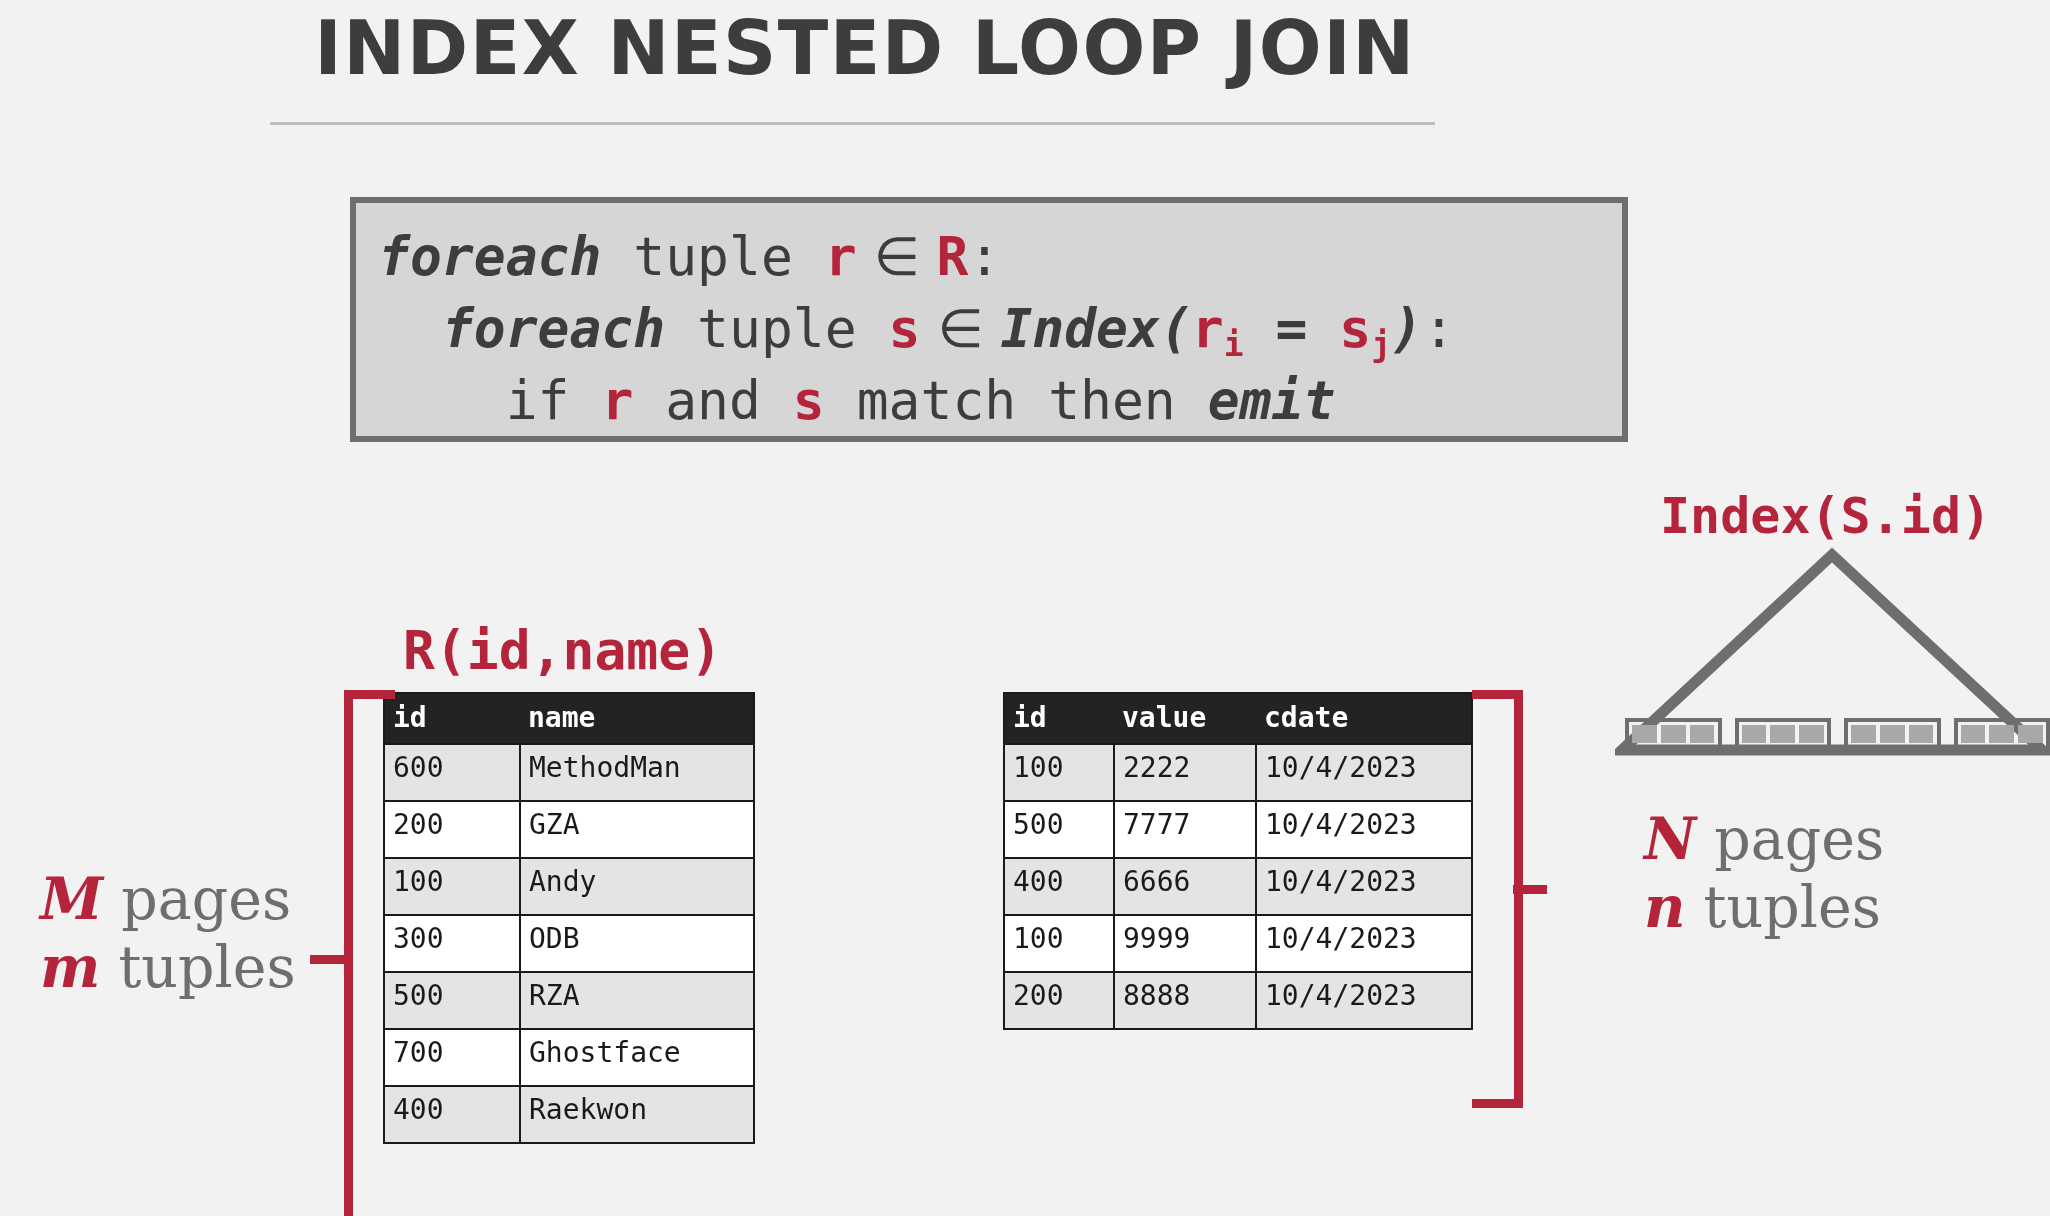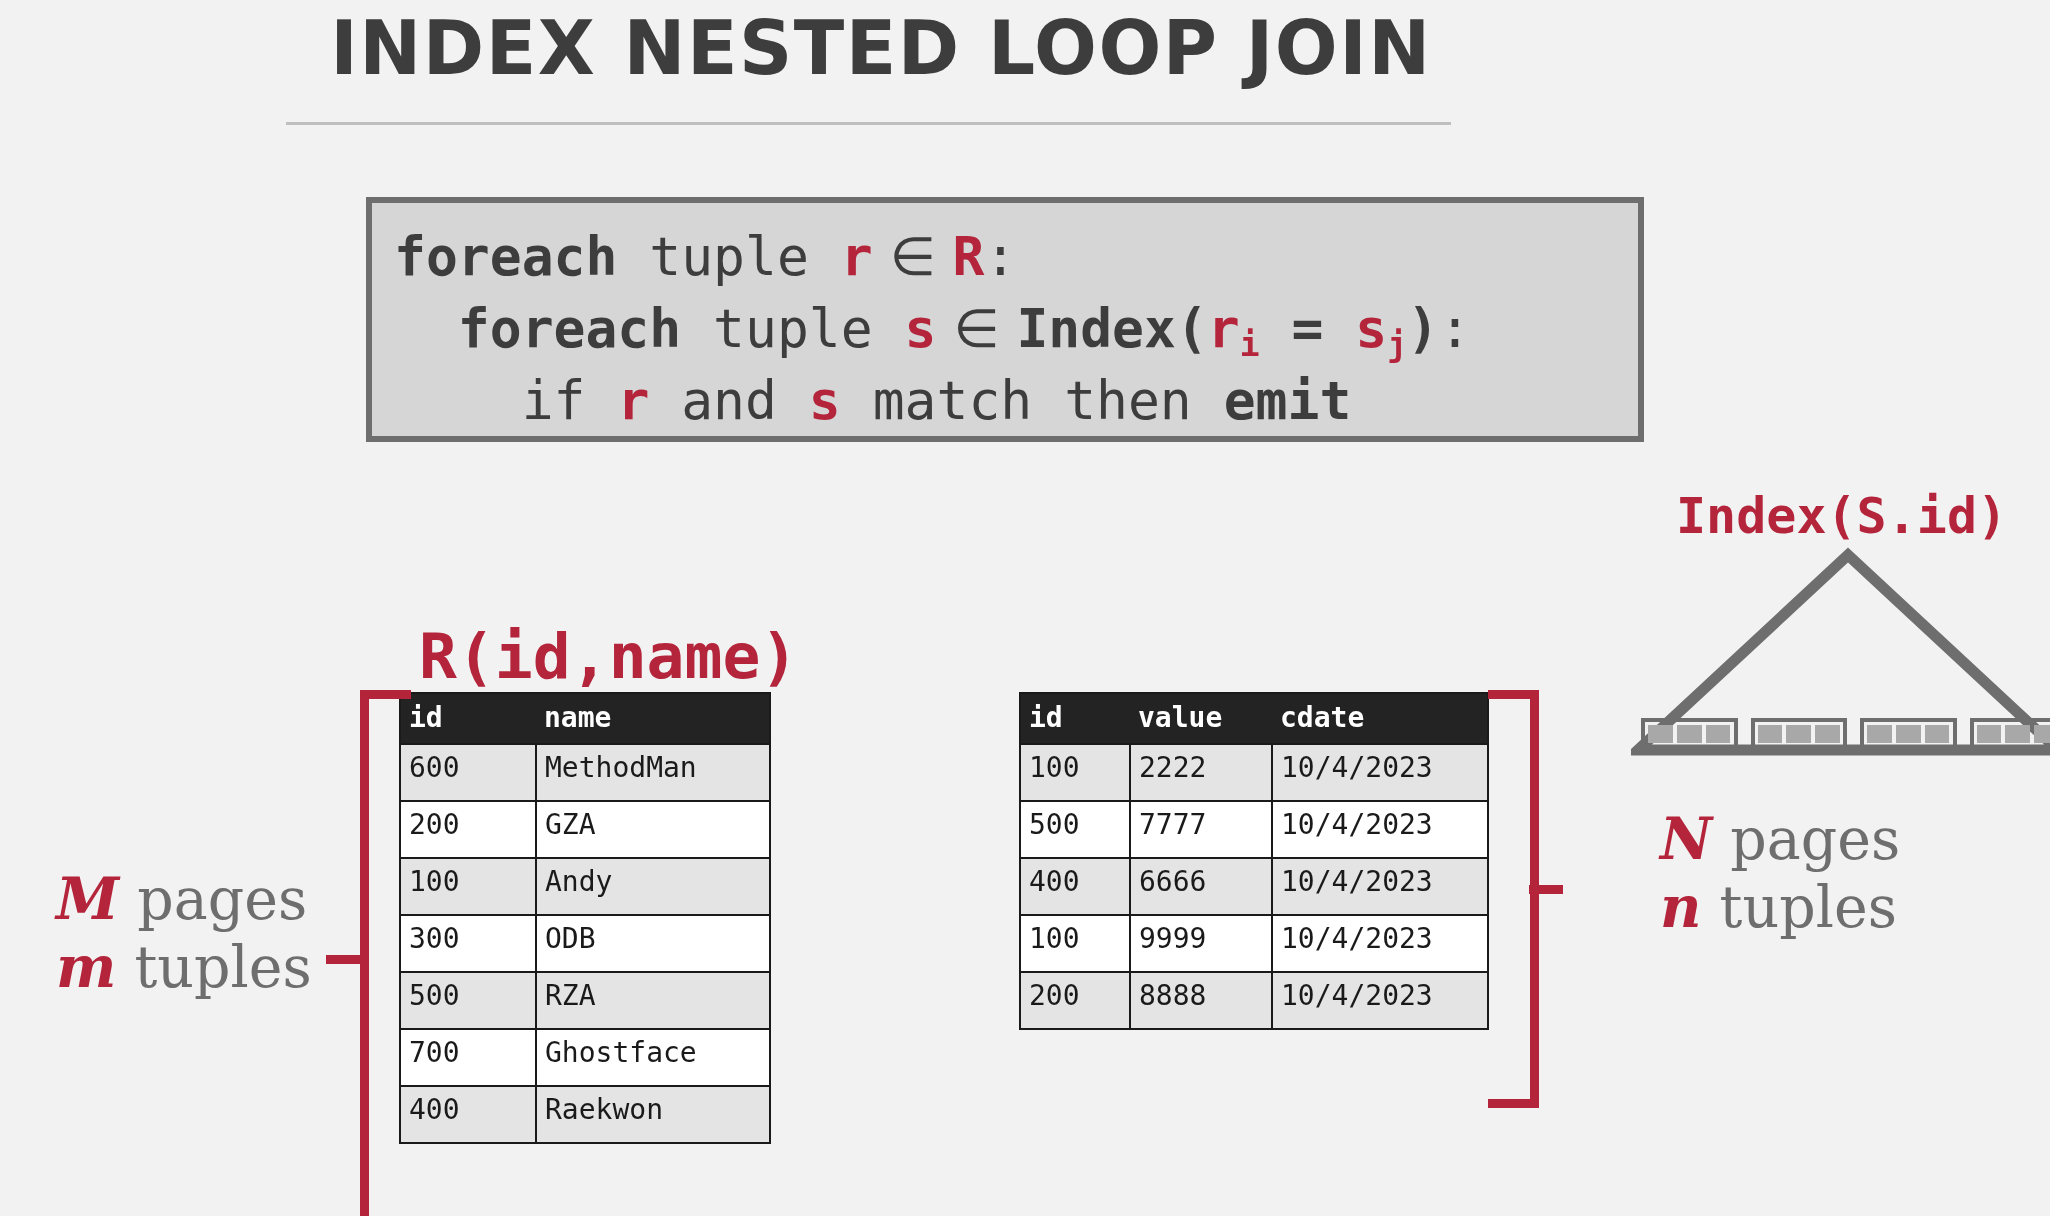--- a/index.html
+++ b/index.html
@@ -12,21 +12,20 @@
     background: #f2f2f2;
     font-family: "Liberation Sans", sans-serif;
     overflow: hidden;
     position: relative;
   }
   .slide {
     position: absolute;
     inset: 0;
     width: 1756px;
     height: 1216px;
-    margin-left: 16px;
   }
 
   
   #slide-title {
     position: absolute;
     left: 0;
     top: 5px;
     width: 1730px;
     text-align: center;
     font-family: "DejaVu Sans", sans-serif;
@@ -61,31 +60,31 @@
     left: 22px;
     font-family: "DejaVu Sans Mono", monospace;
     font-size: 53px;
     color: #3d3d3d;
     white-space: pre;
     line-height: 1;
   }
   #code-line-0 { top: 27px; }
   #code-line-1 { top: 99px; }
   #code-line-2 { top: 171px; }
-  .kw  { font-weight: bold; }
+  .kw  { font-weight: bold; font-style: italic; }
   .var { color: #b4253c; font-weight: bold; }
   .sub { font-size: 0.62em; vertical-align: -0.26em; font-weight: bold; }
   .elem{ font-family: "DejaVu Sans", sans-serif; font-weight: normal; }
 
   
   .tbl-caption {
     position: absolute;
     font-family: "DejaVu Sans Mono", monospace;
     font-weight: bold;
-    font-size: 63px;
+    font-size: 53px;
     color: #b4253c;
     white-space: nowrap;
   }
   #caption-r { left: 403px; top: 620px; }
   #caption-s { left: 960px; top: 620px; }
 
   
   .data-table {
     position: absolute;
     border-collapse: collapse;

